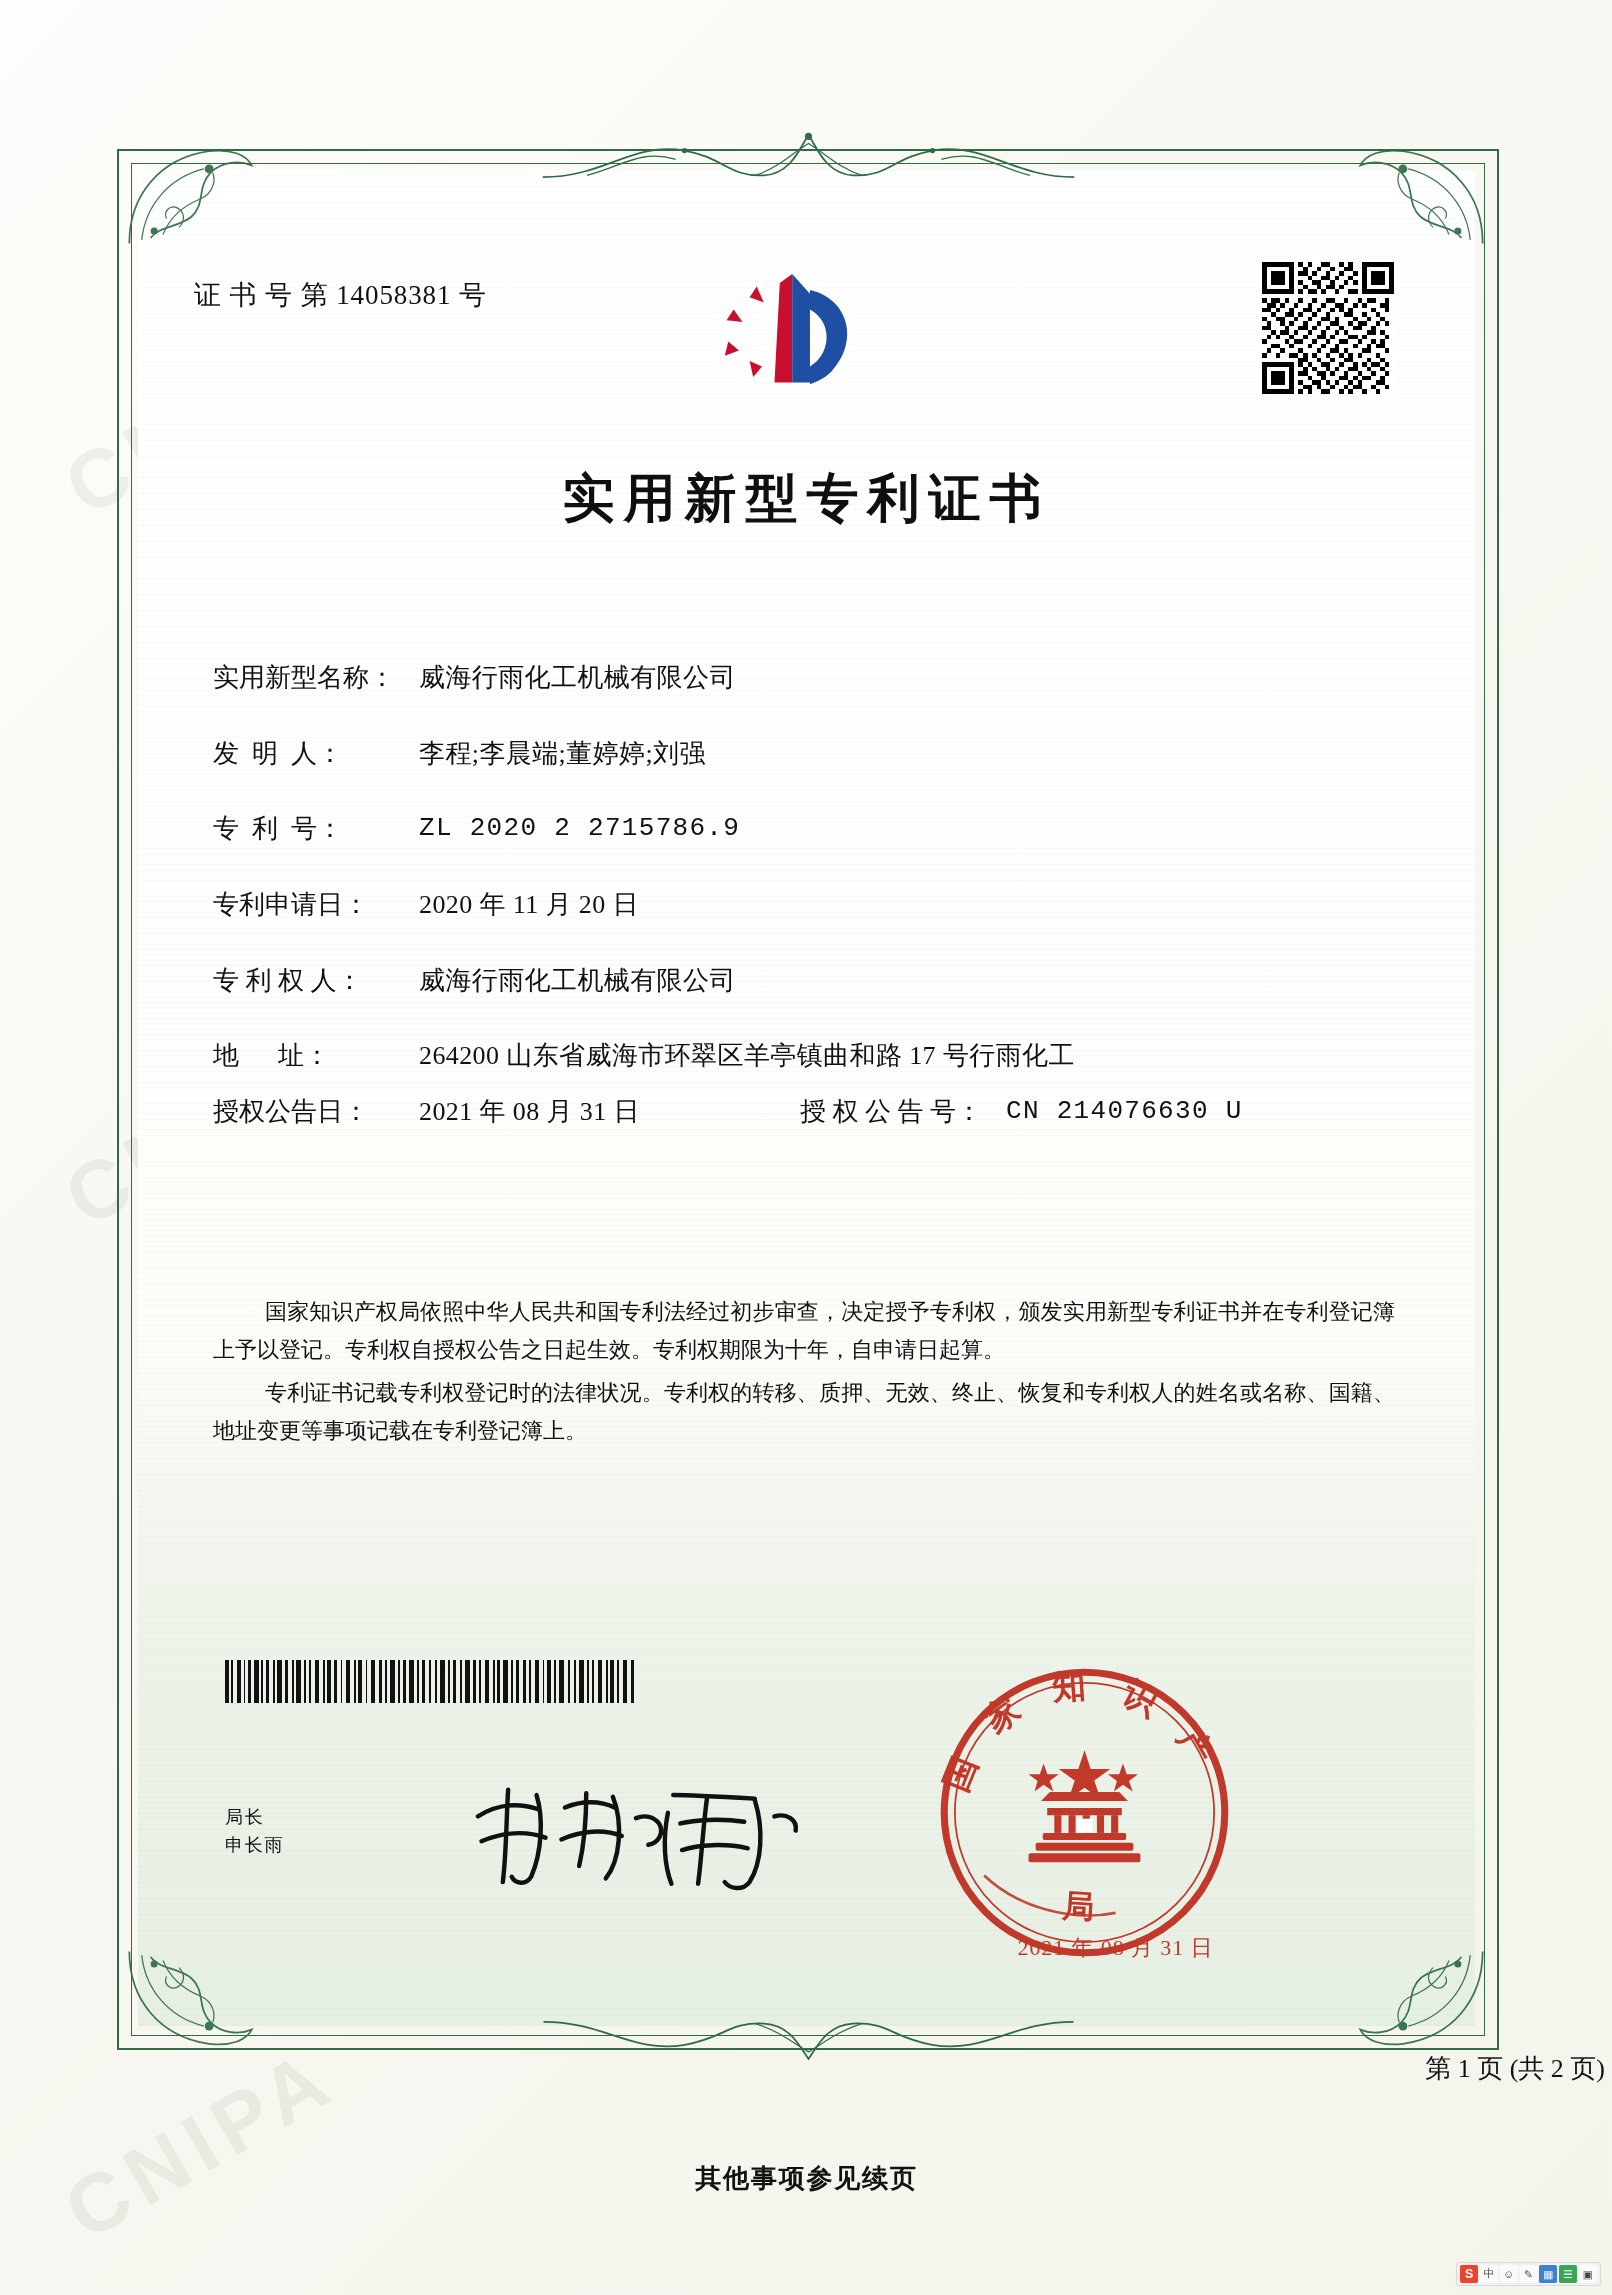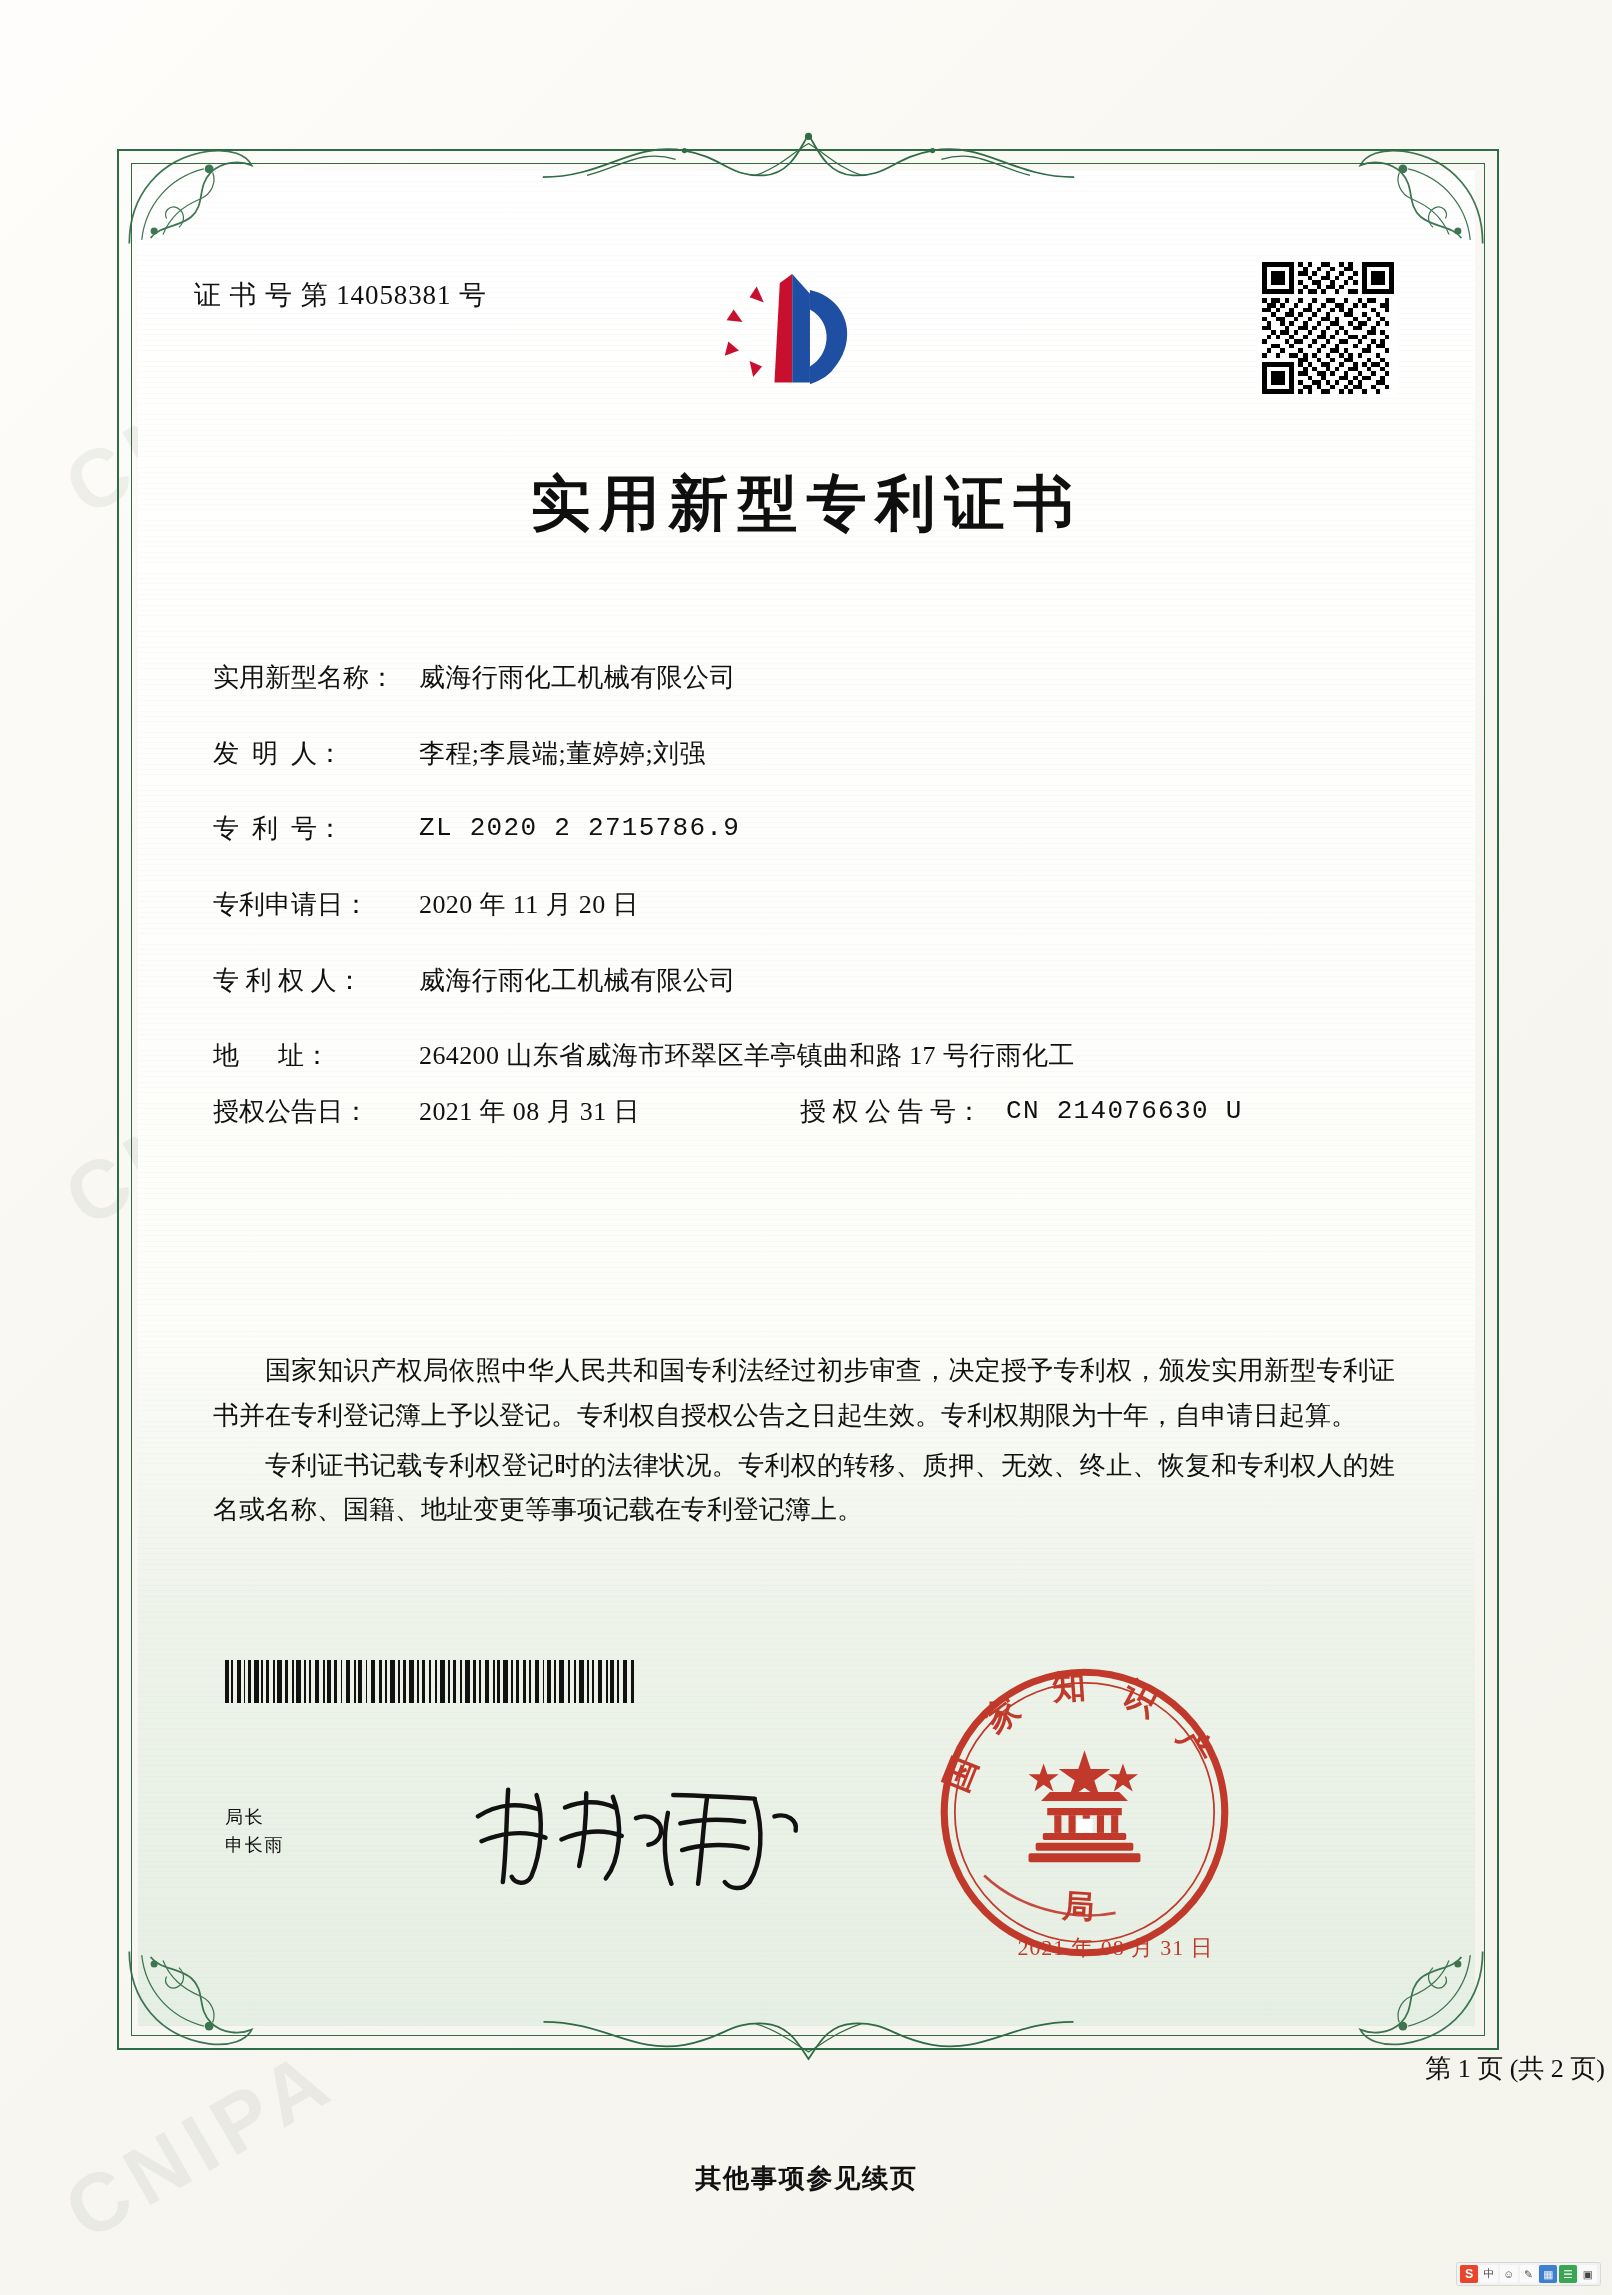--- a/index.html
+++ b/index.html
@@ -105,21 +105,21 @@
     width: 132px; height: 132px;
     background: #fff;
     padding: 3.6px;
   }
   .qr svg { width: 100%; height: 100%; display: block; }
 
   .title {
     position: absolute;
     left: 0; right: 0; top: 464px;
     text-align: center;
-    font-size: 60px;
+    font-size: 52px;
     font-weight: bold;
     letter-spacing: 9px;
     color: #0f0f0f;
     font-family: "Liberation Serif", serif;
   }
 
   
   .fields {
     position: absolute;
     left: 213px; top: 659px;
@@ -145,23 +145,23 @@
   }
   .val.mono { font-family: Liberation Mono, monospace; letter-spacing: 1.3px; }
   .row-split { display: flex; align-items: flex-start; }
   .split-a { width: 587px; display: flex; }
   .split-b { display: flex; }
   .split-b .lbl2 { width: 206px; flex: 0 0 206px; white-space: pre; }
 
   
   .paras {
     position: absolute;
-    left: 213px; top: 1349px;
+    left: 213px; top: 1293px;
     width: 1182px;
-    font-size: 26px;
+    font-size: 22px;
     line-height: 1.72;
     color: #111;
     text-align: justify;
   }
   .paras p { margin: 0 0 5.3px 0; text-indent: 52px; }
 
   
   .barcode {
     position: absolute;
     left: 225px; top: 1660px;

